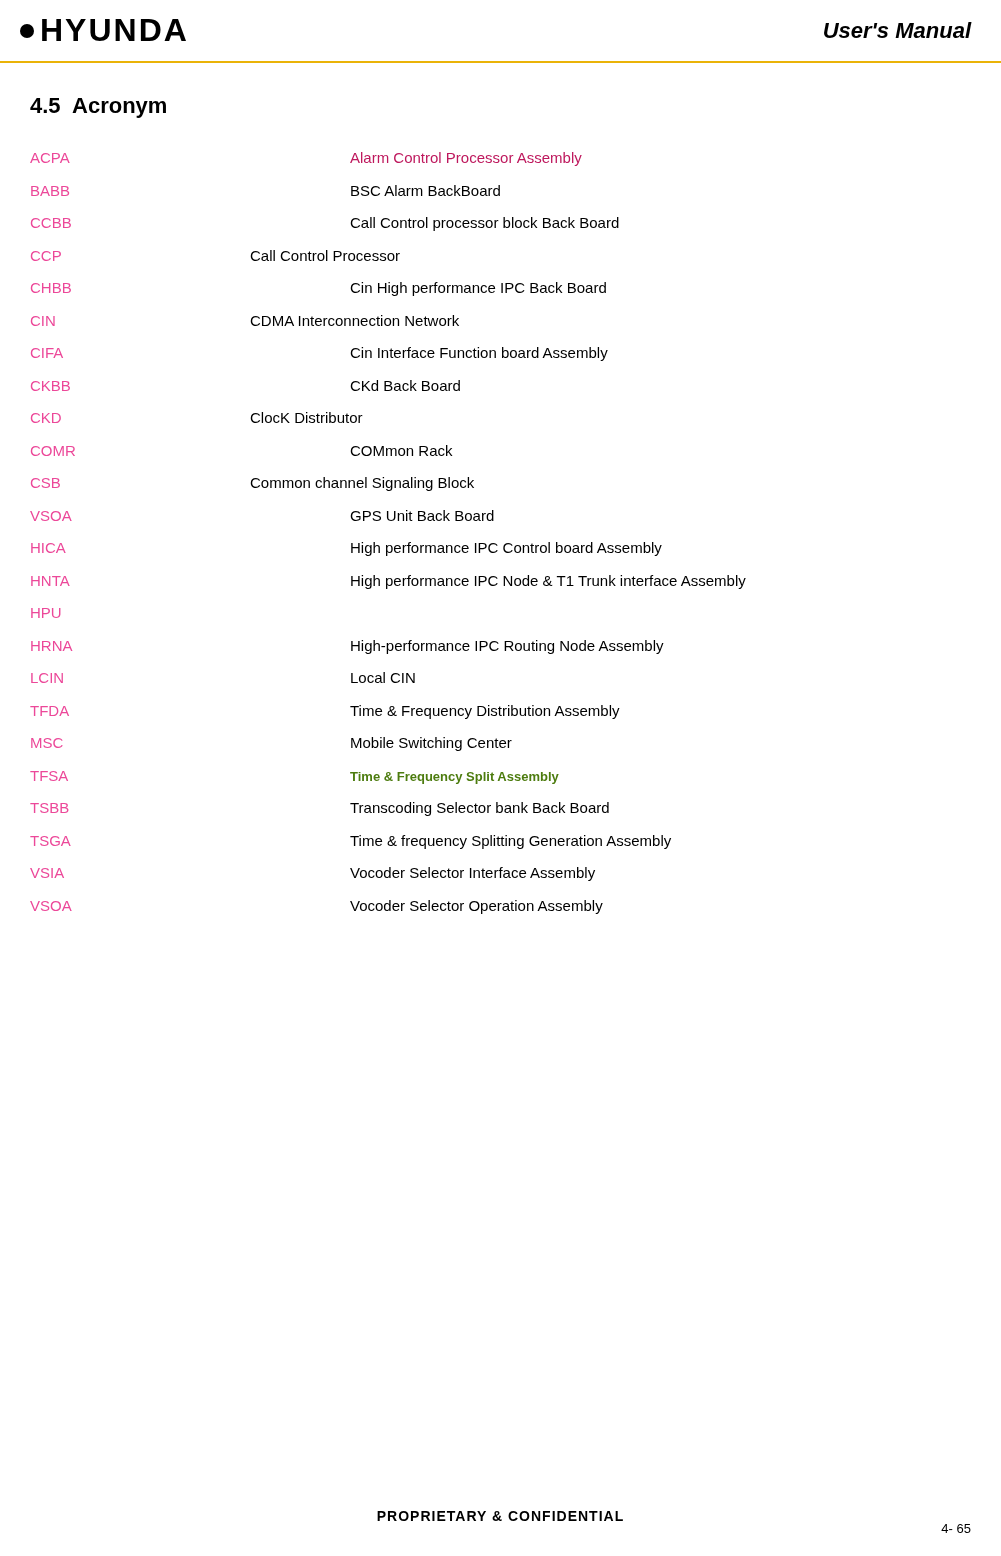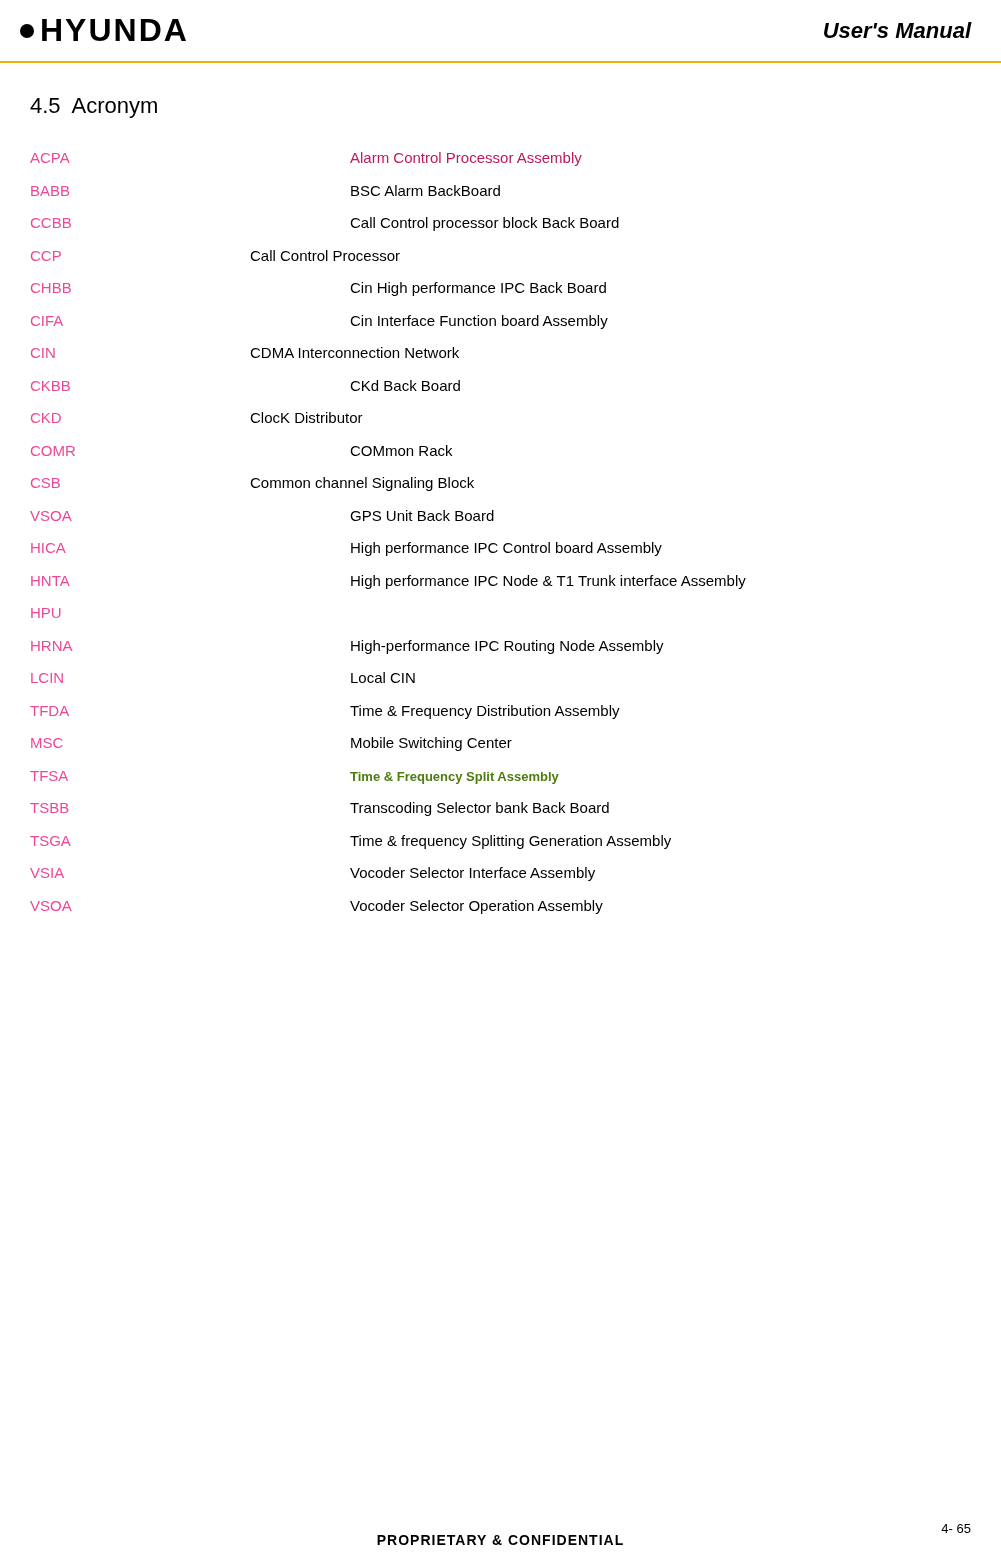--- a/index.html
+++ b/index.html
@@ -55,21 +55,21 @@
       color: #000;
     }
 
     
     .main-content {
       padding: 30px 30px 30px 30px;
     }
 
     .section-title {
       font-size: 22px;
-      font-weight: normal;
+      font-weight: bold;
       margin-bottom: 28px;
       color: #000;
     }
 
     
     .acronym-list {
       width: 100%;
     }
 
     .acronym-row {
@@ -83,21 +83,21 @@
       font-size: 15px;
       font-weight: normal;
       color: #ec4899;
       min-width: 90px;
       flex-shrink: 0;
     }
 
     
     .footer {
       position: absolute;
-      bottom: 4px;
+      bottom: 28px;
       left: 0;
       right: 0;
       text-align: center;
     }
 
     .footer-main {
       font-size: 14px;
       font-weight: bold;
       letter-spacing: 1px;
       margin-bottom: 4px;
@@ -146,26 +146,26 @@
       </div>
       <div class="acronym-row">
         <div class="acronym-term">CCP</div>
         <div style="padding-left: 130px; font-size: 15px; color: rgb(0, 0, 0);">Call Control Processor</div>
       </div>
       <div class="acronym-row">
         <div class="acronym-term">CHBB</div>
         <div style="padding-left: 230px; font-size: 15px; color: rgb(0, 0, 0);">Cin High performance IPC Back Board</div>
       </div>
       <div class="acronym-row">
+        <div class="acronym-term">CIN</div>
+        <div style="padding-left: 130px; font-size: 15px; color: rgb(0, 0, 0);">CDMA Interconnection Network</div>
+      </div>
+      <div class="acronym-row">
         <div class="acronym-term">CIFA</div>
         <div style="padding-left: 230px; font-size: 15px; color: rgb(0, 0, 0);">Cin Interface Function board Assembly</div>
-      </div>
-      <div class="acronym-row">
-        <div class="acronym-term">CIN</div>
-        <div style="padding-left: 130px; font-size: 15px; color: rgb(0, 0, 0);">CDMA Interconnection Network</div>
       </div>
       <div class="acronym-row">
         <div class="acronym-term">CKBB</div>
         <div style="padding-left: 230px; font-size: 15px; color: rgb(0, 0, 0);">CKd Back Board</div>
       </div>
       <div class="acronym-row">
         <div class="acronym-term">CKD</div>
         <div style="padding-left: 130px; font-size: 15px; color: rgb(0, 0, 0);">ClocK Distributor</div>
       </div>
       <div class="acronym-row">

